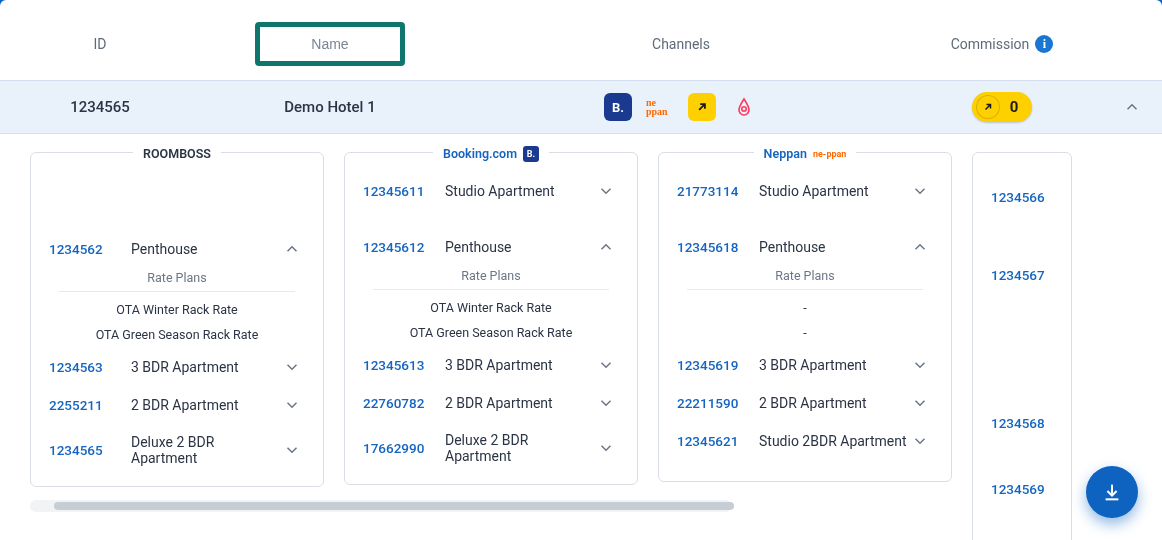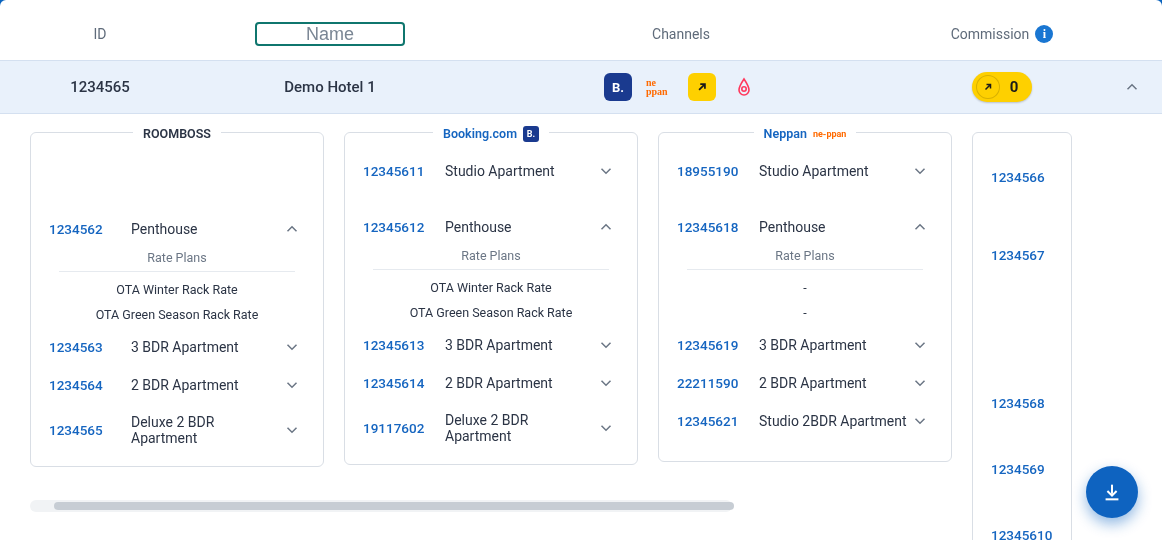--- a/index.html
+++ b/index.html
@@ -14,22 +14,22 @@
   }
   .grid-head {
     display:grid;
     grid-template-columns: 200px 260px 1fr 200px 60px;
     align-items:center;
     padding:12px 0 14px;
     color:#5f6b7a; font-size:14px;
   }
   .grid-head > div { text-align:center; }
   .name-input {
-    width:150px; height:24px; border:2px solid #0f766e; border-radius:4px;
-    text-align:center; font-size:18px; color:#5f6b7a; background:#fff;
+    width:150px; height:44px; border:5px solid #0f766e; border-radius:4px;
+    text-align:center; font-size:14px; color:#5f6b7a; background:#fff;
   }
   .name-input::placeholder { color:#7a8694; }
   .info-wrap { display:inline-flex; align-items:center; gap:6px; justify-content:flex-end; }
   .info-icon {
     width:18px; height:18px; border-radius:50%; background:#1976d2; color:#fff;
     font-size:12px; display:inline-flex; align-items:center; justify-content:center;
     font-weight:700; font-family:Georgia, serif;
   }
   .hotel-row {
     display:grid;
@@ -213,21 +213,21 @@
             <div class="room-row">
               <span class="rid">1234563</span>
               <span class="rname">3 BDR Apartment</span>
               <span class="chev">
                 <svg width="18" height="18" viewBox="0 0 24 24" fill="none" stroke="currentColor" stroke-width="2">
                   <path d="M6 9l6 6 6-6"></path>
                 </svg>
               </span>
             </div>
             <div class="room-row">
-              <span class="rid">1234564</span>
+              <span class="rid">2255211</span>
               <span class="rname">2 BDR Apartment</span>
               <span class="chev">
                 <svg width="18" height="18" viewBox="0 0 24 24" fill="none" stroke="currentColor" stroke-width="2">
                   <path d="M6 9l6 6 6-6"></path>
                 </svg>
               </span>
             </div>
             <div class="room-row">
               <span class="rid">1234565</span>
               <span class="rname">Deluxe 2 BDR Apartment</span>
@@ -272,47 +272,47 @@
             <div class="room-row">
               <span class="rid">12345613</span>
               <span class="rname">3 BDR Apartment</span>
               <span class="chev">
                 <svg width="18" height="18" viewBox="0 0 24 24" fill="none" stroke="currentColor" stroke-width="2">
                   <path d="M6 9l6 6 6-6"></path>
                 </svg>
               </span>
             </div>
             <div class="room-row">
-              <span class="rid">12345614</span>
+              <span class="rid">22760782</span>
               <span class="rname">2 BDR Apartment</span>
               <span class="chev">
                 <svg width="18" height="18" viewBox="0 0 24 24" fill="none" stroke="currentColor" stroke-width="2">
                   <path d="M6 9l6 6 6-6"></path>
                 </svg>
               </span>
             </div>
             <div class="room-row">
-              <span class="rid">19117602</span>
+              <span class="rid">17662990</span>
               <span class="rname">Deluxe 2 BDR Apartment</span>
               <span class="chev">
                 <svg width="18" height="18" viewBox="0 0 24 24" fill="none" stroke="currentColor" stroke-width="2">
                   <path d="M6 9l6 6 6-6"></path>
                 </svg>
               </span>
             </div>
           </div>
         </div>
         <div class="card">
           <div class="card-head"><span class="title link">
               <span>Neppan</span> 
               <span class="small-neppan-label">ne-ppan</span>
             </span></div>
           <div class="card-body">
             <div class="room-row">
-              <span class="rid">18955190</span>
+              <span class="rid">21773114</span>
               <span class="rname">Studio Apartment</span>
               <span class="chev">
                 <svg width="18" height="18" viewBox="0 0 24 24" fill="none" stroke="currentColor" stroke-width="2">
                   <path d="M6 9l6 6 6-6"></path>
                 </svg>
               </span>
             </div>
             <div style="height: 18px;"></div>
             <div class="room-row">
               <span class="rid">12345618</span>

